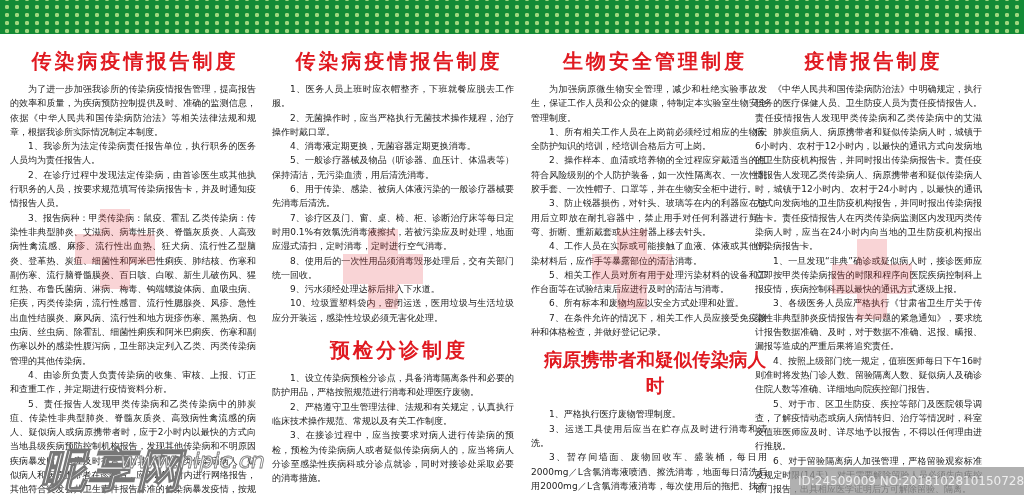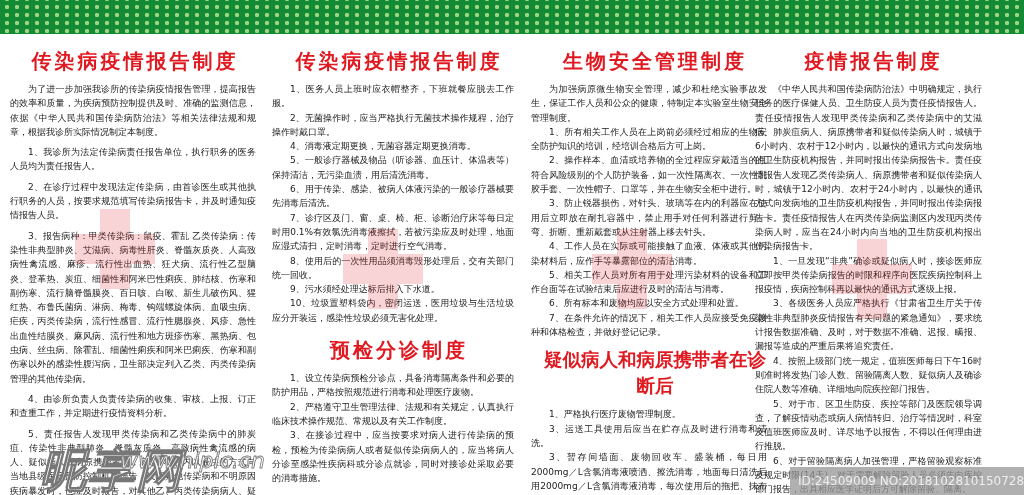--- a/index.html
+++ b/index.html
@@ -7,21 +7,21 @@
   .topbar{position:absolute;left:0;top:0;width:1024px;height:34px;background:#138a36;
     background-image:radial-gradient(circle,#9fd67f 0 2px,transparent 2.3px);
     background-size:10px 8px;background-position:2px 3px;}
   .col{position:absolute;top:34px;height:461px;overflow:hidden;}
   .c1{left:0;width:262px;}
   .c2{left:268px;width:254px;}
   .c3{left:527px;width:248px;}
   .c4{left:747px;width:245px;}
   .title{color:#e01920;font-weight:bold;text-align:center;font-size:20px;letter-spacing:3px;margin:14px 0 8px 0;line-height:26px;padding-left:8px;}
   .title.wide{letter-spacing:0;font-size:18.5px;}
-  .para{font-size:9px;line-height:14.3px;color:#222;margin:6px 6px 0 10px;text-indent:2em;text-align:justify;}
+  .para{font-size:9px;line-height:14.3px;color:#222;margin:0 6px 0 10px;text-indent:2em;text-align:justify;}
   .c2 .para{margin:0 8px 0 4px;}
   .c3 .para{margin:0 8px 0 4px;}
   .c4 .para{margin:0 10px 0 8px;}
   .wm-emblem{position:absolute;width:90px;height:90px;opacity:0.18;pointer-events:none;}
   .watermark{position:absolute;left:40px;top:440px;font-size:46px;font-style:italic;font-weight:bold;color:rgba(255,255,255,0.85);
     -webkit-text-stroke:1px #777;letter-spacing:2px;}
   .watermark-url{position:absolute;left:120px;top:448px;font-size:22px;font-style:italic;color:rgba(255,255,255,0.85);-webkit-text-stroke:0.8px #777;}
   .idstrip{position:absolute;left:790px;top:467px;width:234px;height:28px;background:rgba(150,150,150,0.75);color:#eee;font-size:12px;line-height:28px;padding-left:8px;white-space:nowrap;overflow:hidden;}
 </style>
 </head>
@@ -70,21 +70,21 @@
     </svg>
   <div class="title">生物安全管理制度</div>
   <p class="para">为加强病原微生物安全管理，减少和杜绝实验事故发生，保证工作人员和公众的健康，特制定本实验室生物安全管理制度。</p>
   <p class="para">1、所有相关工作人员在上岗前必须经过相应的生物安全防护知识的培训，经培训合格后方可上岗。</p>
   <p class="para">2、操作样本、血清或培养物的全过程应穿戴适当的且符合风险级别的个人防护装备，如一次性隔离衣、一次性乳胶手套、一次性帽子、口罩等，并在生物安全柜中进行。</p>
   <p class="para">3、防止锐器损伤，对针头、玻璃等在内的利器应在使用后立即放在耐扎容器中，禁止用手对任何利器进行剪、弯、折断、重新戴套或从注射器上移去针头。</p>
   <p class="para">4、工作人员在实际或可能接触了血液、体液或其他污染材料后，应作手等暴露部位的清洁消毒。</p>
   <p class="para">5、相关工作人员对所有用于处理污染材料的设备和工作台面等在试验结束后应进行及时的清洁与消毒。</p>
   <p class="para">6、所有标本和废物均应以安全方式处理和处置。</p>
   <p class="para">7、在条件允许的情况下，相关工作人员应接受免疫接种和体格检查，并做好登记记录。</p>
-  <div class="title wide" style="margin-top:8px">疑似病人和病原携带者在诊断后</div>
+  <div class="title wide" style="margin-top:8px">病原携带者和疑似传染病人时</div>
   <p class="para">1、严格执行医疗废物管理制度。</p>
   <p class="para">3、运送工具使用后应当在贮存点及时进行消毒和清洗。</p>
   <p class="para">3、暂存间墙面、废物回收车、盛装桶，每日用2000mg／L含氯消毒液喷洒、擦洗消毒，地面每日清洗后用2000mg／L含氯消毒液消毒，每次使用后的拖把、抹布用1000mg／L含氯消毒液浸泡30分钟后清洗晾干备用。</p>
   <p class="para">4、消毒后应进行消毒登记。</p>
 
 </div>
 
 <div class="col c4">
   <svg class="wm-emblem" style="left:80px;top:200px" viewBox="0 0 90 90">
       <path d="M30 5h30v25h25v30H60v25H30V60H5V30h25z" fill="#e01920"></path>

